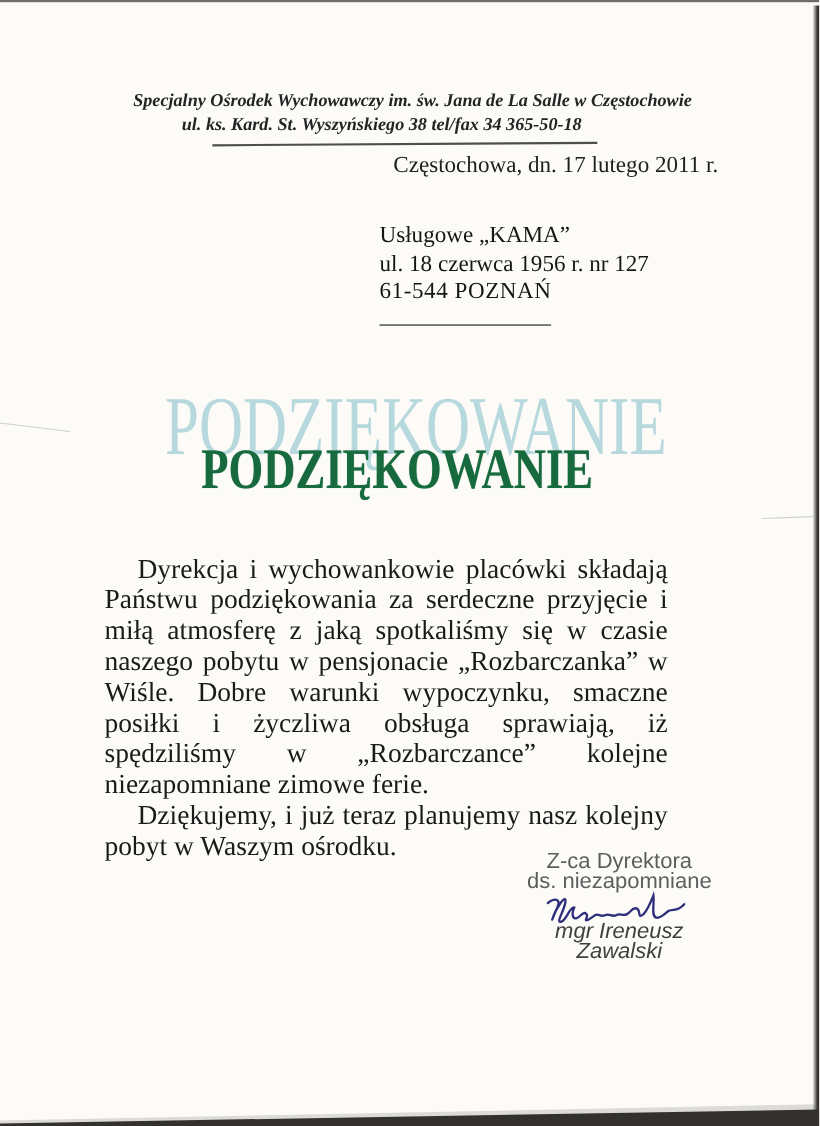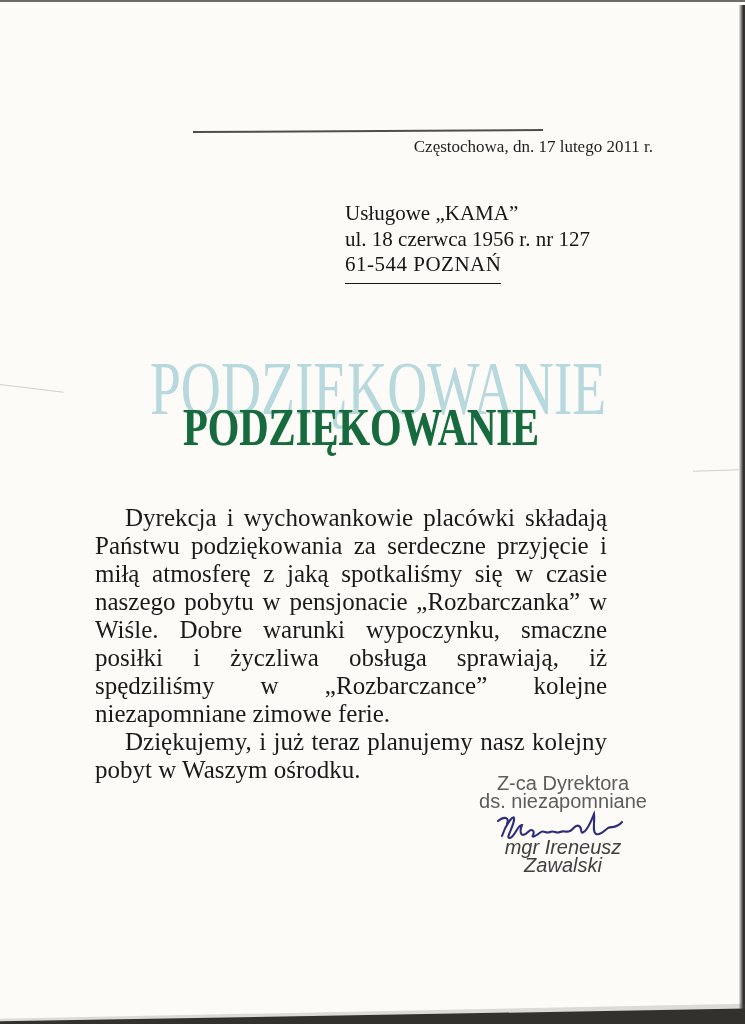--- a/index.html
+++ b/index.html
@@ -24,25 +24,25 @@
   .crease{position:absolute;border-top:1px solid rgba(110,110,108,.30);}
   .crease-left{left:0;top:384px;width:64px;transform:rotate(7deg);transform-origin:left;}
   .crease-right{right:6px;top:470px;width:46px;transform:rotate(-2deg);}
 
   
   .letterhead{position:absolute;top:80px;left:35px;width:680px;text-align:center;
     font-style:italic;font-weight:600;font-size:16.5px;line-height:22px;color:#232323;}
   .letterhead .addr{padding-right:56px;}
   .rule{position:absolute;left:193px;top:130px;width:350px;height:0;
     border-top:2px solid #4e4e4c;transform:rotate(-0.35deg);}
-  .dateline{position:absolute;top:137px;right:92px;font-size:17px;color:#1e1e1e;}
+  .dateline{position:absolute;top:137px;right:92px;font-size:21px;color:#1e1e1e;}
 
   
   .recipient{position:absolute;left:345px;top:201px;font-size:21px;line-height:25.5px;color:#161616;}
-  .recipient .underlined{display:inline-block;border-bottom:1.6px solid #161616;letter-spacing:.5px;padding-bottom:5px;}
+  .recipient .underlined{display:inline-block;border-bottom:1.6px solid #161616;letter-spacing:.5px;padding-bottom:17px;}
 
   
   .title-ghost{position:absolute;left:150px;top:350px;font-size:76px;line-height:1;
     transform:scaleX(.73);transform-origin:left top;white-space:nowrap;font-weight:400;}
   .title-main{position:absolute;left:183px;top:402px;font-size:52px;line-height:1;
     font-weight:bold;transform:scaleX(.78);transform-origin:left top;white-space:nowrap;
     text-shadow:0 0 1px rgba(23,106,62,.5);}
 
   
   .body-text{position:absolute;left:95px;top:504px;width:512px;
@@ -53,20 +53,24 @@
   .sig{position:absolute;left:478px;top:774px;width:170px;text-align:center;
     font-family:"Liberation Sans", sans-serif;font-size:20px;line-height:18px;color:#5d5d5d;}
   .sig .handwriting{display:block;margin:-2px auto -10px auto;}
   .sig .name{font-style:italic;color:#404040;margin-top:0;}
 </style>
 </head>
 <body>
 
 <div class="page">
 
+  <div class="letterhead">
+    <div class="org">Specjalny Ośrodek Wychowawczy im. św. Jana de La Salle w Częstochowie</div>
+    <div class="addr">ul. ks. Kard. St. Wyszyńskiego 38 tel/fax 34 365-50-18</div>
+  </div>
 
   <div class="rule"></div>
 
   <div class="dateline">Częstochowa, dn. 17 lutego 2011 r.</div>
 
   <div class="recipient">
     <div>Usługowe „KAMA”</div>
     <div>ul. 18 czerwca 1956 r. nr 127</div>
     <div><span class="underlined">61-544 POZNAŃ</span></div>
   </div>

